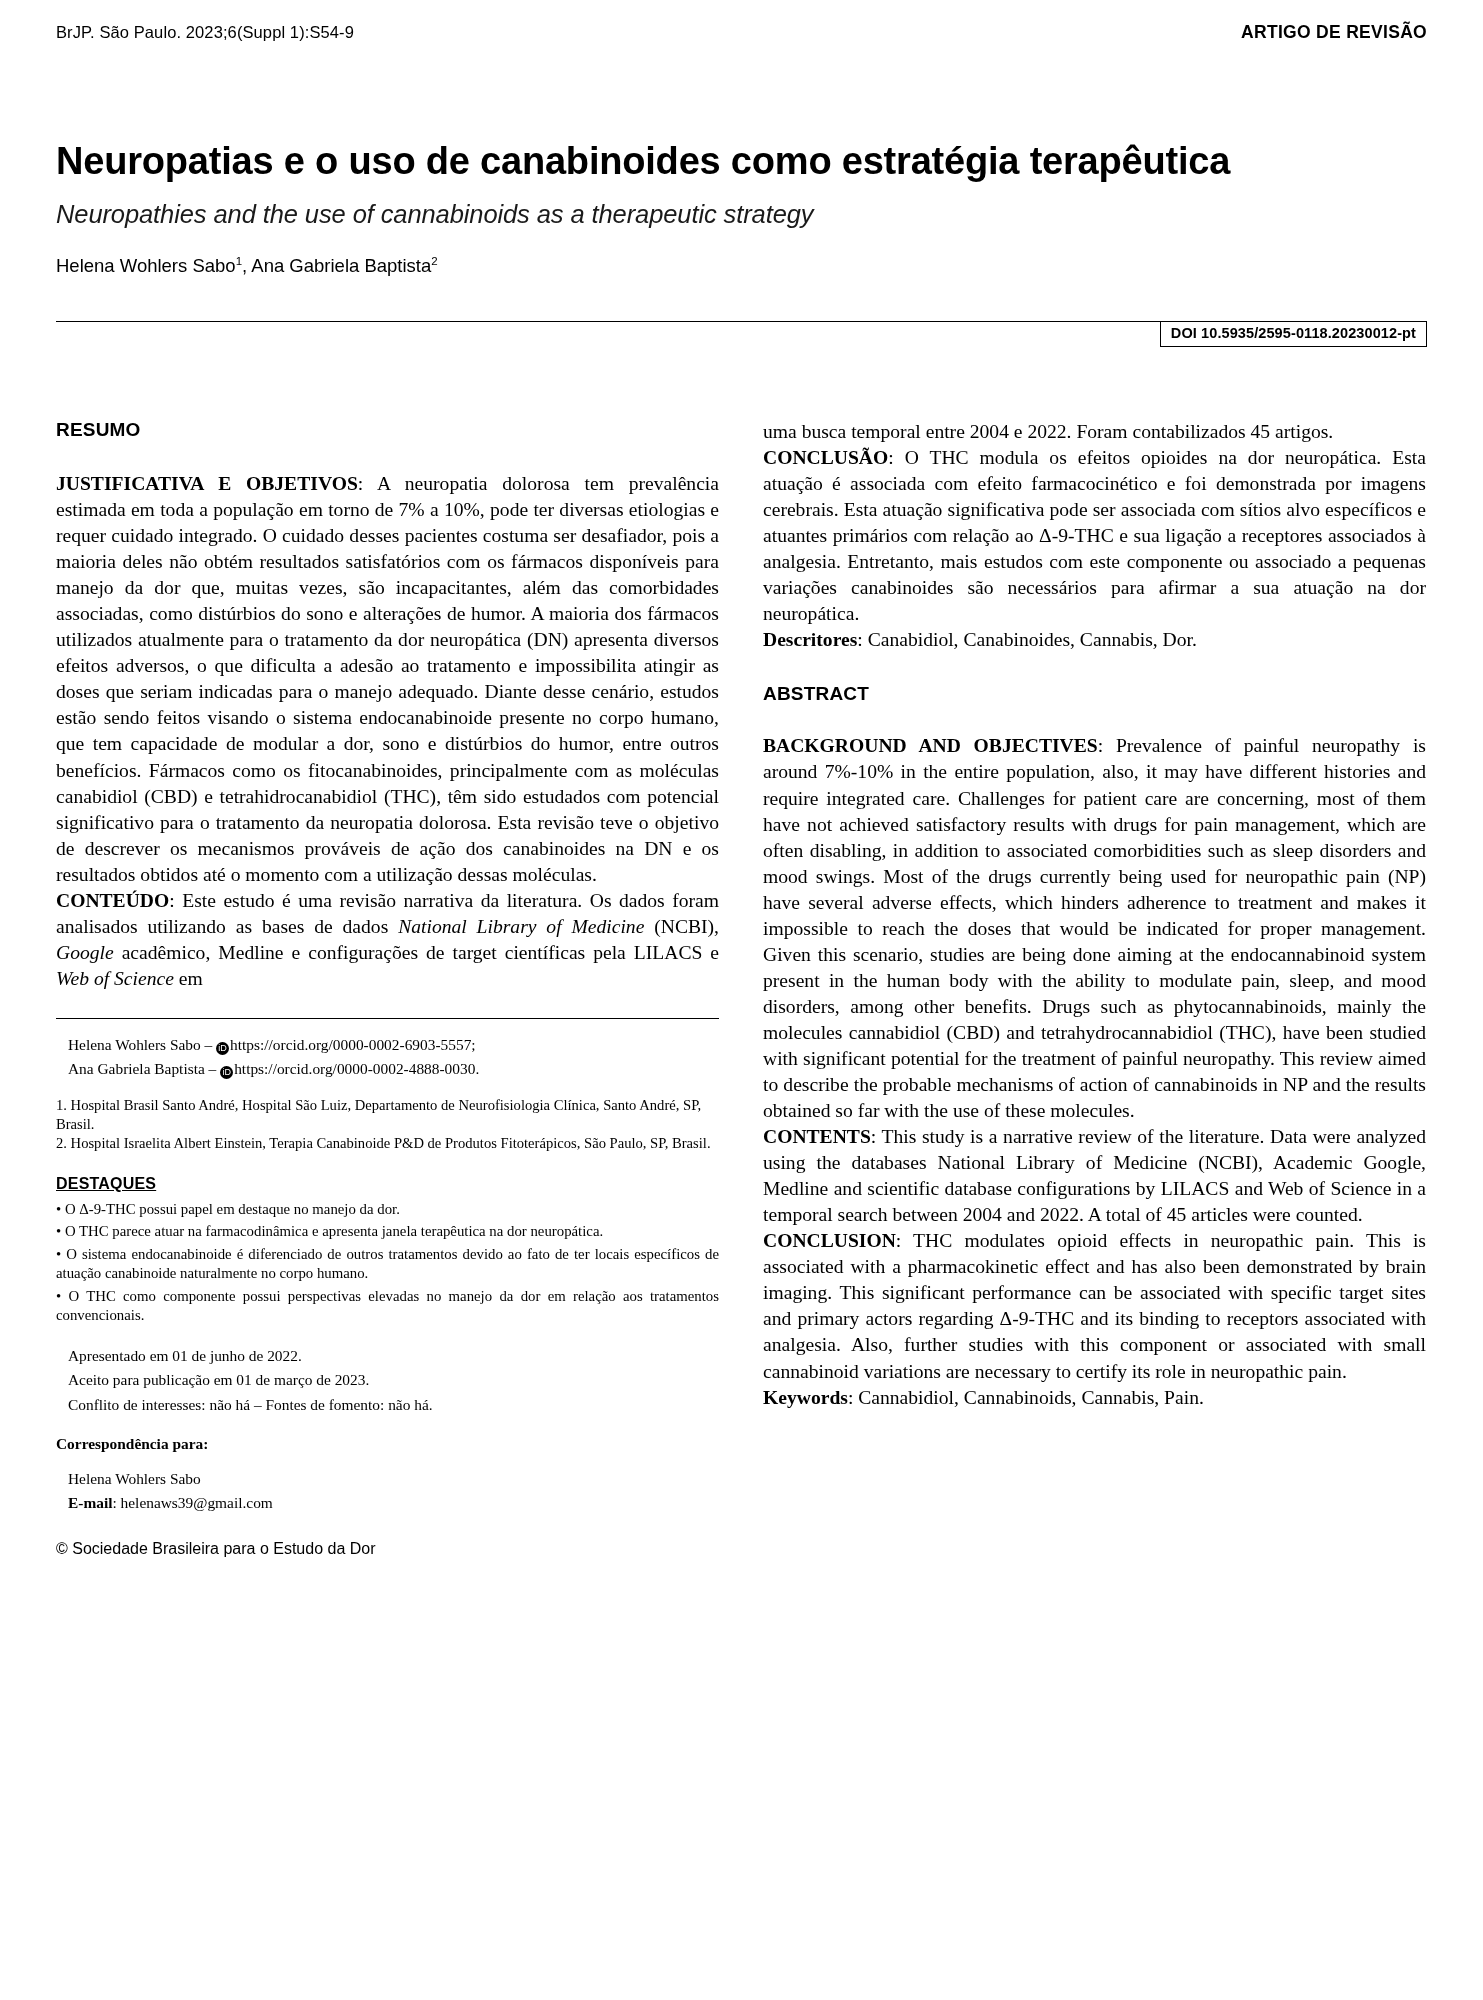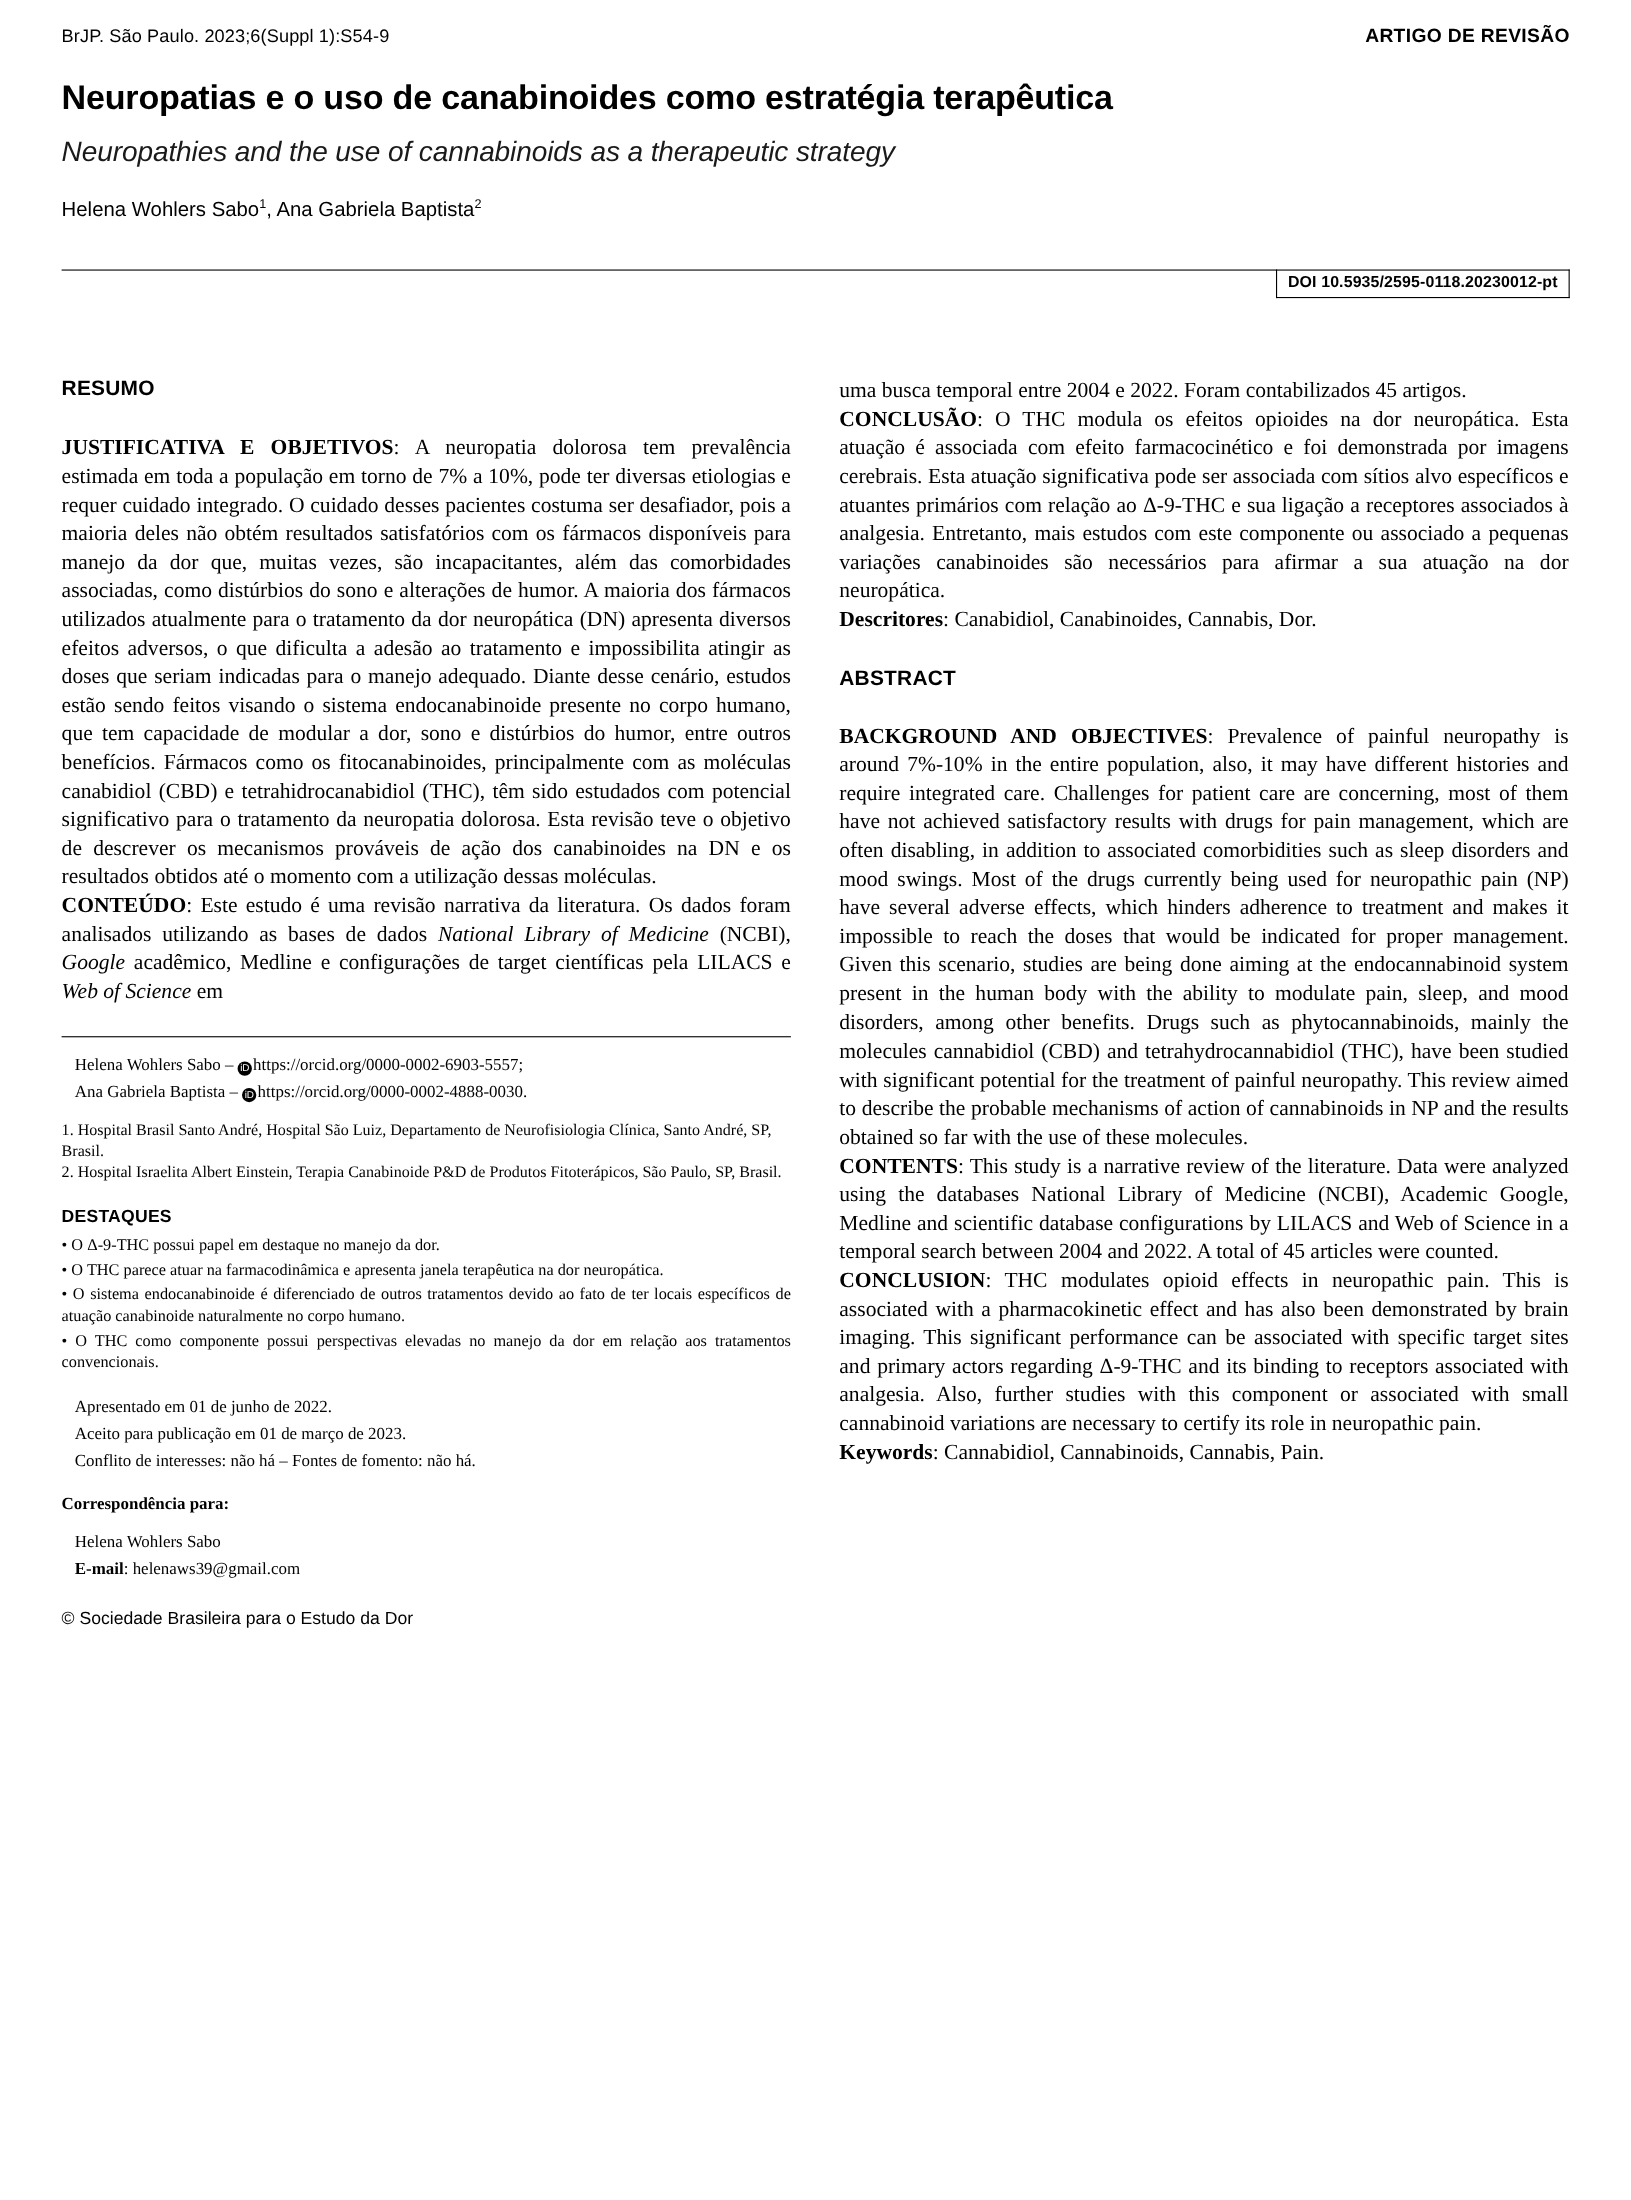--- a/index.html
+++ b/index.html
@@ -43,23 +43,23 @@
   .runhead .right {
     font-weight: bold;
     font-size: 17.5px;
     letter-spacing: 0.3px;
     text-align: center;
   }
 
   .title {
     font-family: "Liberation Sans", sans-serif;
     font-weight: bold;
-    font-size: 31px;
+    font-size: 38px;
     line-height: 1.18;
-    margin-top: 28px;
+    margin-top: 96px;
     letter-spacing: -0.2px;
   }
   .subtitle {
     font-family: "Liberation Sans", sans-serif;
     font-style: italic;
     font-size: 25.5px;
     margin-top: 16px;
     color: #1a1a1a;
     letter-spacing: -0.1px;
   }
@@ -153,20 +153,21 @@
     vertical-align: -1px;
     font-family: "Liberation Sans", sans-serif;
     margin-right: 1px;
   }
   .dest-head {
     font-family: "Liberation Sans", sans-serif;
     font-weight: bold;
     font-size: 16px;
     margin: 22px 0 7px 0;
     letter-spacing: 0.2px;
+    text-decoration: underline;
   }
   .dest-item {
     font-size: 14.8px;
     line-height: 1.32;
     margin: 0 0 3px 0;
     text-align: justify;
   }
   .dates { margin-top: 20px; }
   .corr-head {
     font-weight: bold;

